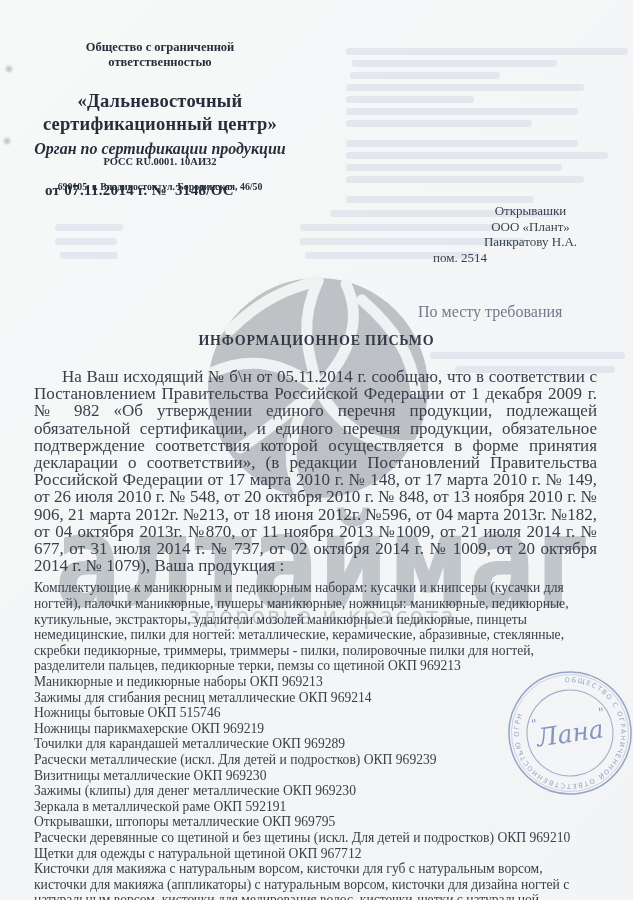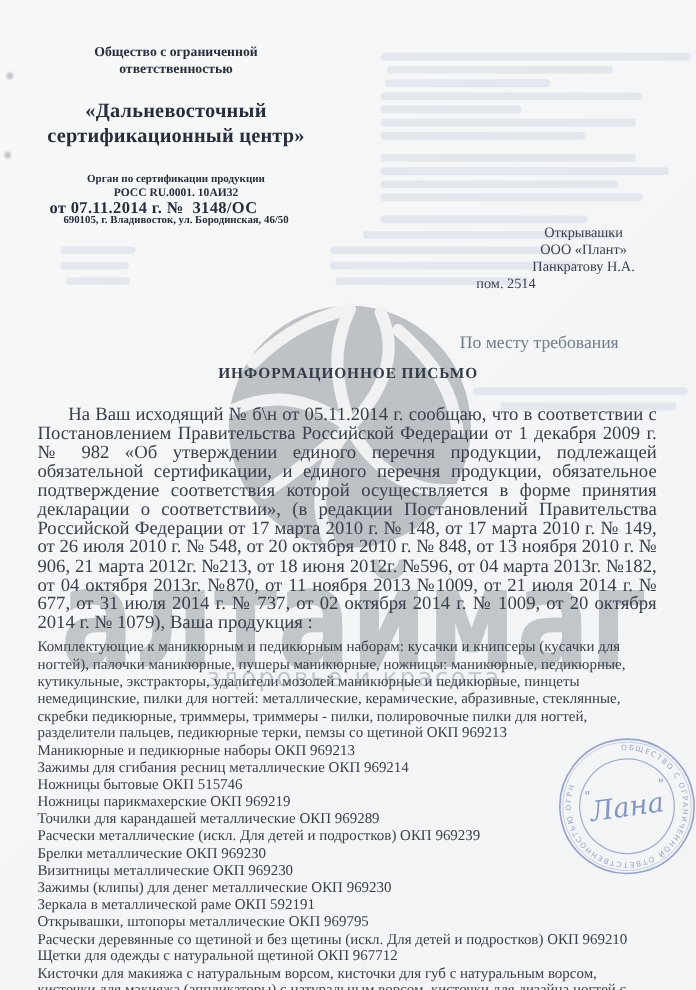--- a/index.html
+++ b/index.html
@@ -11,21 +11,21 @@
   
   .bleed-line{position:absolute;height:7px;border-radius:3px;
     background:rgba(125,150,190,.15);filter:blur(.7px);}
   .speck{position:absolute;width:6px;height:6px;border-radius:50%;
     background:rgba(90,100,115,.35);filter:blur(1px);}
   
   .letterhead{position:absolute;left:30px;top:40px;width:260px;text-align:center;
     font-weight:bold;color:#262e3b;}
   .org-type{font-size:12.5px;line-height:15px;padding:0 45px;}
   .org-name{font-size:18.5px;line-height:23px;margin-top:20px;letter-spacing:.2px;}
-  .body-role{font-size:10px;line-height:13px;margin-top:20px;}
+  .body-role{font-size:16px;line-height:13px;margin-top:6px;font-style:italic;}
   .accreditation{font-size:10.5px;line-height:13px;}
   .lh-address{font-size:9.8px;margin-top:13px;white-space:nowrap;}
   .ref-line{position:absolute;left:45px;top:182px;font-weight:bold;font-size:15px;
     letter-spacing:.3px;white-space:pre;color:#262e3b;}
   
   .recipient-names{position:absolute;left:438px;top:203px;width:185px;text-align:center;
     font-size:13px;line-height:15.5px;}
   .recipient-address{position:absolute;left:293px;top:250px;width:334px;text-align:center;
     font-size:13px;line-height:15.5px;}
   .delivery-note{position:absolute;left:418px;top:303px;width:175px;text-align:left;
@@ -126,21 +126,20 @@
   <div class="body-text">
     <div class="intro">На Ваш исходящий № б\н от 05.11.2014 г. сообщаю, что в соответствии с Постановлением Правительства Российской Федерации от 1 декабря 2009 г. № 982 «Об утверждении единого перечня продукции, подлежащей обязательной сертификации, и единого перечня продукции, обязательное подтверждение соответствия которой осуществляется в форме принятия декларации о соответствии», (в редакции Постановлений Правительства Российской Федерации от 17 марта 2010 г. № 148, от 17 марта 2010 г. № 149, от 26 июля 2010 г. № 548, от 20 октября 2010 г. № 848, от 13 ноября 2010 г. № 906, 21 марта 2012г. №213, от 18 июня 2012г. №596, от 04 марта 2013г. №182, от 04 октября 2013г. №870, от 11 ноября 2013 №1009, от 21 июля 2014 г. № 677, от 31 июля 2014 г. № 737, от 02 октября 2014 г. № 1009, от 20 октября 2014 г. № 1079), Ваша продукция :</div>
     <div class="products">
         <div class="product-line">Комплектующие к маникюрным и педикюрным наборам: кусачки и книпсеры (кусачки для ногтей), палочки маникюрные, пушеры маникюрные, ножницы: маникюрные, педикюрные, кутикульные, экстракторы, удалители мозолей маникюрные и педикюрные, пинцеты немедицинские, пилки для ногтей: металлические, керамические, абразивные, стеклянные, скребки педикюрные, триммеры, триммеры - пилки, полировочные пилки для ногтей, разделители пальцев, педикюрные терки, пемзы со щетиной ОКП 969213</div>
         <div class="product-line">Маникюрные и педикюрные наборы ОКП 969213</div>
         <div class="product-line">Зажимы для сгибания ресниц металлические ОКП 969214</div>
         <div class="product-line">Ножницы бытовые ОКП 515746</div>
         <div class="product-line">Ножницы парикмахерские ОКП 969219</div>
         <div class="product-line">Точилки для карандашей металлические ОКП 969289</div>
         <div class="product-line">Расчески металлические (искл. Для детей и подростков) ОКП 969239</div>
-        <div class="product-line">Брелки металлические ОКП 969230</div>
         <div class="product-line">Визитницы металлические ОКП 969230</div>
         <div class="product-line">Зажимы (клипы) для денег металлические ОКП 969230</div>
         <div class="product-line">Зеркала в металлической раме ОКП 592191</div>
         <div class="product-line">Открывашки, штопоры металлические ОКП 969795</div>
         <div class="product-line">Расчески деревянные со щетиной и без щетины (искл. Для детей и подростков) ОКП 969210</div>
         <div class="product-line">Щетки для одежды с натуральной щетиной ОКП 967712</div>
         <div class="product-line">Кисточки для макияжа с натуральным ворсом, кисточки для губ с натуральным ворсом, кисточки для макияжа (аппликаторы) с натуральным ворсом, кисточки для дизайна ногтей с натуральным ворсом, кисточки для мелирования волос, кисточки-щетки с натуральной</div>
       </div>
   </div>
 

